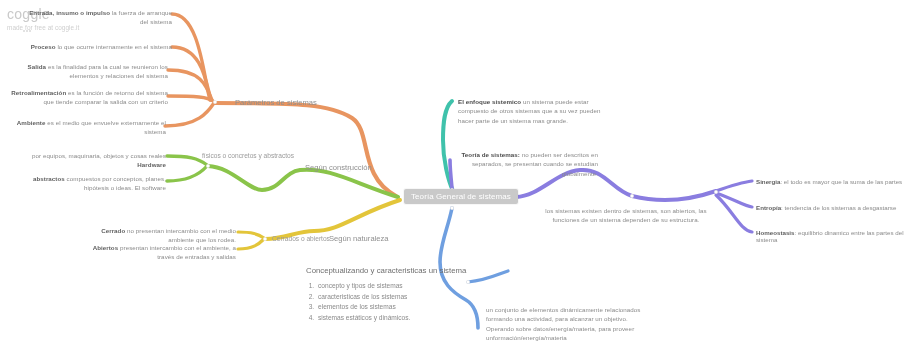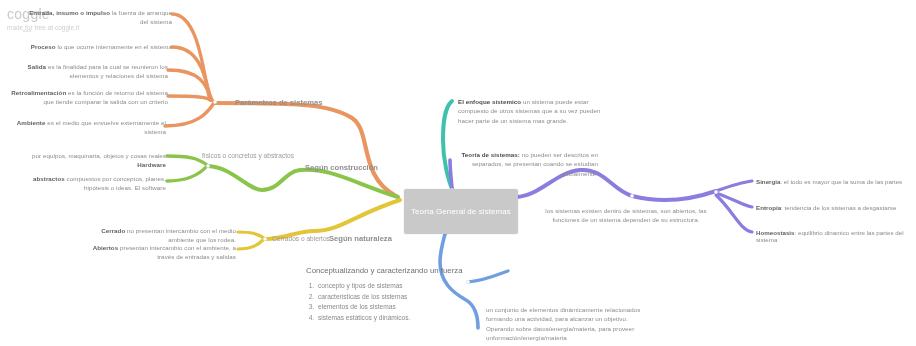--- a/index.html
+++ b/index.html
@@ -20,28 +20,28 @@
   #logo{position:absolute;left:7px;top:6px;}
   #logo .mark{font-family:Liberation Sans, sans-serif;font-size:14px;color:#c9c9c9;letter-spacing:.02em;}
   #logo .tag{font-size:6.4px;color:#cfcfcf;margin-top:2px;letter-spacing:.01em;}
   #logo .dots{position:absolute;left:16px;top:12px;}
   #logo .dots i{display:inline-block;width:2px;height:2px;border-radius:50%;background:#d8d8d8;margin-right:1px;}
 
   
   #center-node{
     position:absolute;left:404px;top:189px;
     background:#c9c9c9;color:#ffffff;
-    font-size:8px;padding:18px 7px;border-radius:2px;
+    font-size:8px;padding:3px 7px;border-radius:2px;
     white-space:nowrap;letter-spacing:.01em;
     box-shadow:0 0 0 1px rgba(0,0,0,.03);
   }
 
   
   .mid{position:absolute;font-size:6.6px;color:#9b9b9b;background:transparent;}
-  .mid.big{font-size:7.6px;color:#8f8f8f;font-weight:bold;}
+  .mid.big{font-size:7.6px;color:#8f8f8f;}
 
   
   .leaf{position:absolute;font-size:6.2px;}
   .leaf b{color:#5f5f5f;font-weight:bold;}
 
   
   #concept-title{position:absolute;left:306px;top:266px;font-size:7.8px;color:#6f6f6f;}
   #concept-list{position:absolute;left:300px;top:281px;font-size:6.6px;color:#8a8a8a;
     margin:0;padding-left:16px;line-height:1.62;}
   #concept-list li{padding-left:2px;}
@@ -173,21 +173,21 @@
   </div>
 
   <div class="leaf la" style="left:756px;top:204px;width:158px;">
     <b>Entropía</b><span>: tendencia de los sistemas a desgastarse</span>
   </div>
 
   <div class="leaf la" style="left:756px;top:229px;width:158px;">
     <b>Homeostasis</b><span>: equilibrio dinamico entre las partes del sistema</span>
   </div>
 
-  <div id="concept-title">Conceptualizando y caracterizando un fuerza</div>
+  <div id="concept-title">Conceptualizando y caracteristicas un sistema</div>
 
   <ol id="concept-list">
     <li>concepto y tipos de sistemas</li>
     <li>caracteristicas de los sistemas</li>
     <li>elementos de los sistemas</li>
     <li>sistemas estáticos y dinámicos.</li>
   </ol>
 
   <div class="node la" style="left:486px;top:305px;width:160px;">un conjunto de elementos dinámicamente relacionados formando una actividad, para alcanzar un objetivo. Operando sobre datos/energía/materia, para proveer unformación/energía/materia</div>
 

